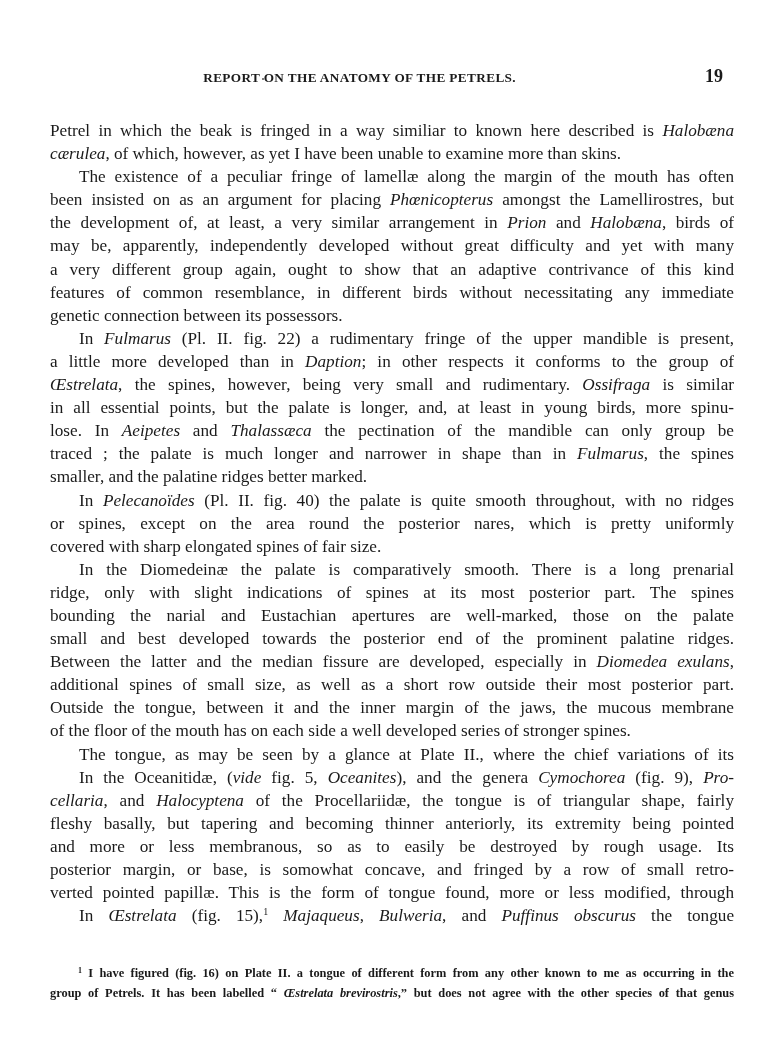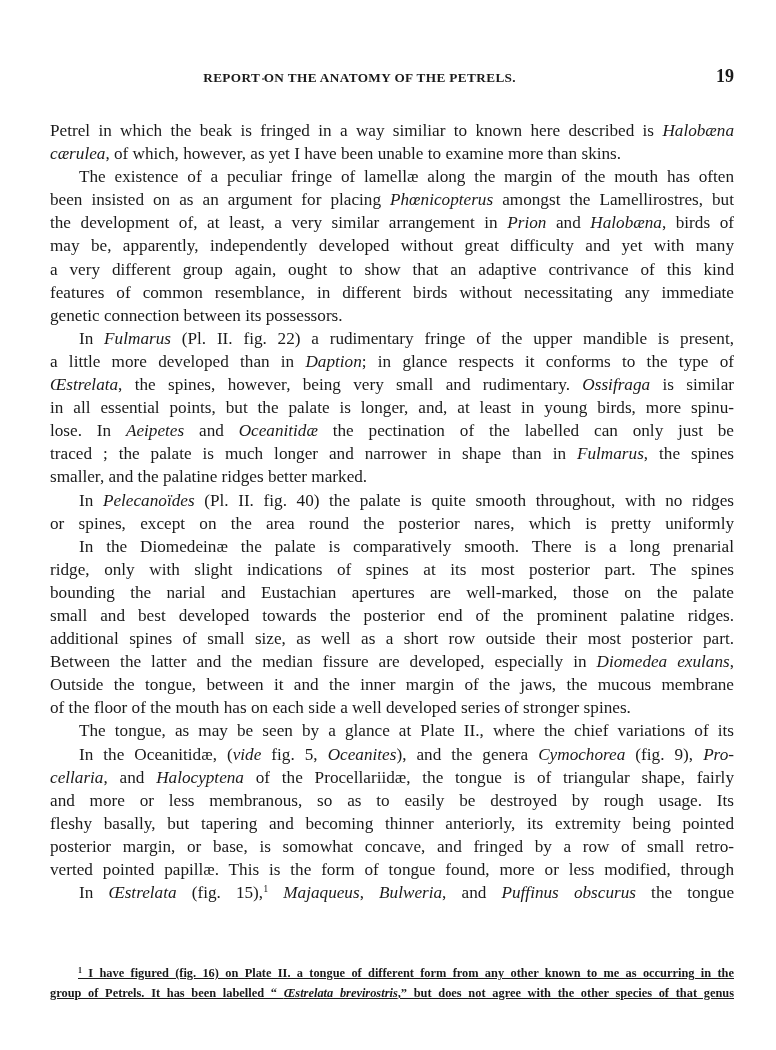--- a/index.html
+++ b/index.html
@@ -1,28 +1,28 @@
 <!DOCTYPE html>
 <html><head>
 <meta charset="utf-8">
 <style>
   html, body { margin: 0; padding: 0; background: #ffffff; }
   body { width: 776px; height: 1050px; position: relative; overflow: hidden; color: #1a1a1a; font-family: "Liberation Serif", "DejaVu Serif", serif; }
   .header { position: absolute; top: 66px; left: 50px; width: 684px; height: 24px; }
   .running-head { position: absolute; left: 150px; top: 4px; font-size: 13.5px; letter-spacing: 0.4px; font-weight: bold; transform: scaleX(0.98); }
-  .page-num { position: absolute; right: 0; top: 0; font-size: 18px; font-weight: bold; }
+  .page-num { position: absolute; right: 11px; top: 0; font-size: 18px; font-weight: bold; }
   .dot { position: absolute; left: 262px; top: 78px; width: 2px; height: 2px; background: #555; border-radius: 1px; }
   .body { position: absolute; top: 119px; left: 50px; width: 684px; }
   .line { height: 23.1px; line-height: 23.1px; font-size: 17.2px; white-space: nowrap; text-align: justify; text-align-last: justify; overflow: visible; }
   .line.last { text-align-last: left; }
   .line.indent { padding-left: 29px; }
   .line i { }
   .line sup { font-size: 10px; vertical-align: 6px; line-height: 0; }
   .footnotes { position: absolute; top: 963px; left: 50px; width: 684px; }
-  .fn-line { height: 20px; line-height: 20px; font-size: 12.4px; font-weight: bold; white-space: nowrap; text-align: justify; text-align-last: justify; text-decoration: underline; }
+  .fn-line { height: 20px; line-height: 20px; font-size: 12.4px; font-weight: bold; white-space: nowrap; text-align: justify; text-align-last: justify; }
   .fn-line.indent { padding-left: 28px; }
   .fn-line i { font-style: italic; margin-top: 33px; }
   .fn-line sup { font-size: 8px; vertical-align: 4px; line-height: 0; }
 </style>
 </head>
 <body>
 
 <div class="header">
   <span class="running-head">REPORT ON THE ANATOMY OF THE PETRELS.</span>
   <span class="page-num">19</span>
@@ -33,41 +33,42 @@
     <div class="line"><span>Petrel in which the beak is fringed in a way similiar to known here described is </span><i>Halobæna</i></div>
     <div class="line last"><i>cærulea</i><span>, of which, however, as yet I have been unable to examine more than skins.</span></div>
     <div class="line indent"><span>The existence of a peculiar fringe of lamellæ along the margin of the mouth has often</span></div>
     <div class="line"><span>been insisted on as an argument for placing </span><i>Phœnicopterus</i><span> amongst the Lamellirostres, but</span></div>
     <div class="line"><span>the development of, at least, a very similar arrangement in </span><i>Prion</i><span> and </span><i>Halobæna</i><span>, birds of</span></div>
     <div class="line"><span>may be, apparently, independently developed without great difficulty and yet with many</span></div>
     <div class="line"><span>a very different group again, ought to show that an adaptive contrivance of this kind</span></div>
     <div class="line"><span>features of common resemblance, in different birds without necessitating any immediate</span></div>
     <div class="line last"><span>genetic connection between its possessors.</span></div>
     <div class="line indent"><span>In </span><i>Fulmarus</i><span> (Pl. II. fig. 22) a rudimentary fringe of the upper mandible is present,</span></div>
-    <div class="line"><span>a little more developed than in </span><i>Daption</i><span>; in glance respects it conforms to the type of</span></div>
+    <div class="line"><span>a little more developed than in </span><i>Daption</i><span>; in other respects it conforms to the group of</span></div>
     <div class="line"><i>Œstrelata</i><span>, the spines, however, being very small and rudimentary.  </span><i>Ossifraga</i><span> is similar</span></div>
     <div class="line"><span>in all essential points, but the palate is longer, and, at least in young birds, more spinu-</span></div>
-    <div class="line"><span>lose.  In </span><i>Aeipetes</i><span> and </span><i>Oceanitidæ</i><span> the pectination of the labelled can only just be</span></div>
+    <div class="line"><span>lose.  In </span><i>Aeipetes</i><span> and </span><i>Thalassæca</i><span> the pectination of the mandible can only group be</span></div>
     <div class="line"><span>traced ; the palate is much longer and narrower in shape than in </span><i>Fulmarus</i><span>, the spines</span></div>
     <div class="line last"><span>smaller, and the palatine ridges better marked.</span></div>
     <div class="line indent"><span>In </span><i>Pelecanoïdes</i><span> (Pl. II. fig. 40) the palate is quite smooth throughout, with no ridges</span></div>
     <div class="line"><span>or spines, except on the area round the posterior nares, which is pretty uniformly</span></div>
+    <div class="line last"><span>covered with sharp elongated spines of fair size.</span></div>
     <div class="line indent"><span>In the Diomedeinæ the palate is comparatively smooth.  There is a long prenarial</span></div>
     <div class="line"><span>ridge, only with slight indications of spines at its most posterior part.  The spines</span></div>
     <div class="line"><span>bounding the narial and Eustachian apertures are well-marked, those on the palate</span></div>
     <div class="line"><span>small and best developed towards the posterior end of the prominent palatine ridges.</span></div>
+    <div class="line"><span>Between the latter and the median fissure are developed, especially in </span><i>Diomedea exulans</i><span>,</span></div>
     <div class="line"><span>additional spines of small size, as well as a short row outside their most posterior part.</span></div>
-    <div class="line"><span>Between the latter and the median fissure are developed, especially in </span><i>Diomedea exulans</i><span>,</span></div>
     <div class="line"><span>Outside the tongue, between it and the inner margin of the jaws, the mucous membrane</span></div>
     <div class="line last"><span>of the floor of the mouth has on each side a well developed series of stronger spines.</span></div>
     <div class="line indent"><span>The tongue, as may be seen by a glance at Plate II., where the chief variations of its</span></div>
     <div class="line indent"><span>In the Oceanitidæ, (</span><i>vide</i><span> fig. 5, </span><i>Oceanites</i><span>), and the genera </span><i>Cymochorea</i><span> (fig. 9), </span><i>Pro-</i></div>
     <div class="line"><i>cellaria</i><span>, and </span><i>Halocyptena</i><span> of the Procellariidæ, the tongue is of triangular shape, fairly</span></div>
+    <div class="line"><span>fleshy basally, but tapering and becoming thinner anteriorly, its extremity being pointed</span></div>
     <div class="line"><span>and more or less membranous, so as to easily be destroyed by rough usage.  Its</span></div>
-    <div class="line"><span>fleshy basally, but tapering and becoming thinner anteriorly, its extremity being pointed</span></div>
     <div class="line"><span>posterior margin, or base, is somowhat concave, and fringed by a row of small retro-</span></div>
     <div class="line"><span>verted pointed papillæ.  This is the form of tongue found, more or less modified, through</span></div>
     <div class="line indent"><span>In </span><i>Œstrelata</i><span> (fig. 15),</span><sup>1</sup><span> </span><i>Majaqueus</i><span>, </span><i>Bulweria</i><span>, and </span><i>Puffinus obscurus</i><span> the tongue</span></div>
   </div>
 <div class="footnotes" id="footnotes">
     <div class="fn-line indent"><sup>1</sup><span> I have figured (fig. 16) on Plate II. a tongue of different form from any other known to me as occurring in the</span></div>
     <div class="fn-line"><span>group of Petrels.  It has been labelled “ </span><i>Œstrelata brevirostris</i><span>,” but does not agree with the other species of that genus</span></div>
   </div>
 
 </body></html>

